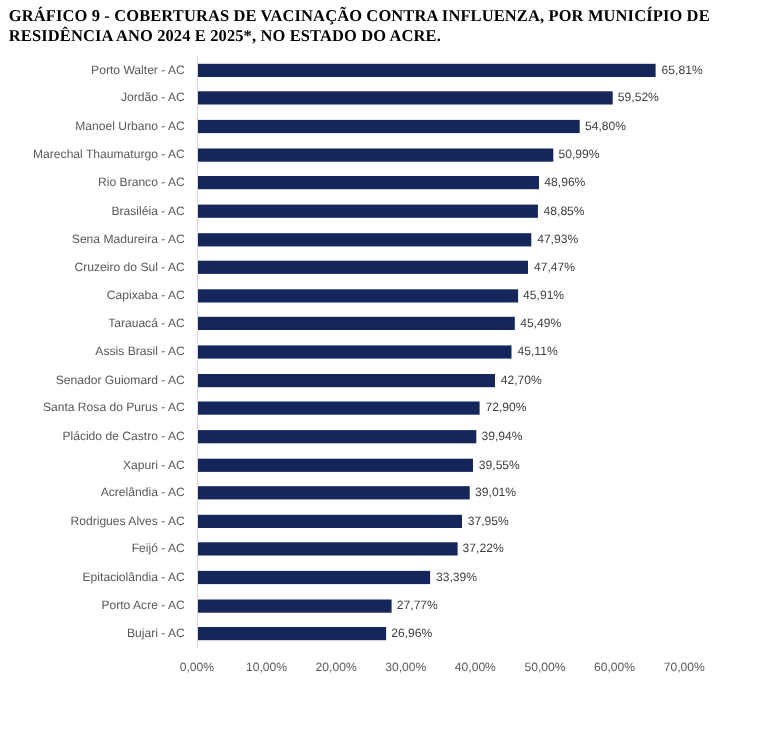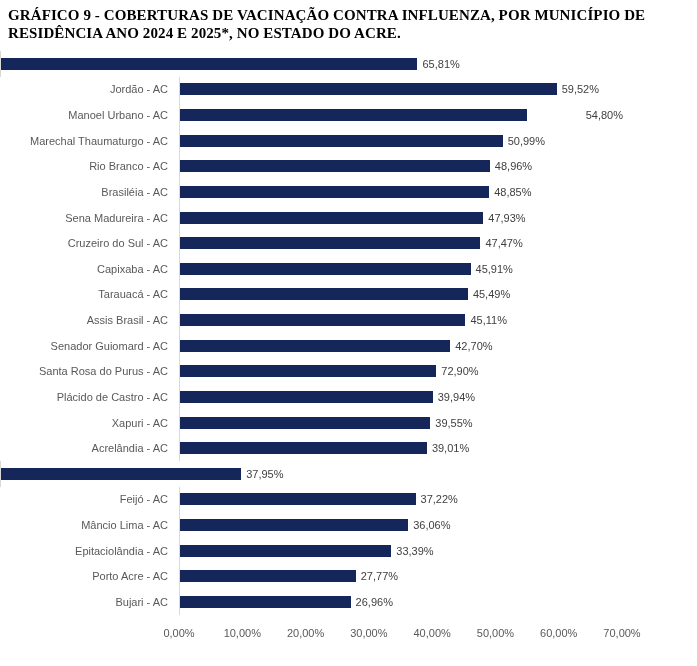--- a/index.html
+++ b/index.html
@@ -44,35 +44,36 @@
 
 <div class="page">
   <div class="title-block">
     <div>GRÁFICO 9 - COBERTURAS DE VACINAÇÃO CONTRA INFLUENZA, POR MUNICÍPIO DE</div>
     <div>RESIDÊNCIA ANO 2024 E 2025*, NO ESTADO DO ACRE.</div>
   </div>
 
   <div class="chart">
     <div class="rows" id="rows">
         <div class="row">
+          <div class="cat-label" style="color: rgb(89, 89, 89);">Porto Walter - AC</div>
           <div class="track" style="border-left-color: rgb(217, 217, 217);">
             <div class="bar" style="width: 94.0143%; background: rgb(20, 38, 90);"></div>
             <div class="val-label" style="color: rgb(64, 64, 64);">65,81%</div>
           </div>
         </div>
         <div class="row">
           <div class="cat-label" style="color: rgb(89, 89, 89);">Jordão - AC</div>
           <div class="track" style="border-left-color: rgb(217, 217, 217);">
             <div class="bar" style="width: 85.0286%; background: rgb(20, 38, 90);"></div>
             <div class="val-label" style="color: rgb(64, 64, 64);">59,52%</div>
           </div>
         </div>
         <div class="row">
           <div class="cat-label" style="color: rgb(89, 89, 89);">Manoel Urbano - AC</div>
-          <div class="track" style="border-left-color: rgb(217, 217, 217); justify-content: space-between;">
+          <div class="track" style="border-left-color: rgb(217, 217, 217);">
             <div class="bar" style="width: 78.2857%; background: rgb(20, 38, 90);"></div>
             <div class="val-label" style="color: rgb(64, 64, 64);">54,80%</div>
           </div>
         </div>
         <div class="row">
           <div class="cat-label" style="color: rgb(89, 89, 89);">Marechal Thaumaturgo - AC</div>
           <div class="track" style="border-left-color: rgb(217, 217, 217);">
             <div class="bar" style="width: 72.8429%; background: rgb(20, 38, 90);"></div>
             <div class="val-label" style="color: rgb(64, 64, 64);">50,99%</div>
           </div>
@@ -155,37 +156,31 @@
           </div>
         </div>
         <div class="row">
           <div class="cat-label" style="color: rgb(89, 89, 89);">Acrelândia - AC</div>
           <div class="track" style="border-left-color: rgb(217, 217, 217);">
             <div class="bar" style="width: 55.7286%; background: rgb(20, 38, 90);"></div>
             <div class="val-label" style="color: rgb(64, 64, 64);">39,01%</div>
           </div>
         </div>
         <div class="row">
+          <div class="cat-label" style="color: rgb(89, 89, 89);">Rodrigues Alves - AC</div>
           <div class="track" style="border-left-color: rgb(217, 217, 217);">
             <div class="bar" style="width: 54.2143%; background: rgb(20, 38, 90);"></div>
             <div class="val-label" style="color: rgb(64, 64, 64);">37,95%</div>
           </div>
         </div>
         <div class="row">
           <div class="cat-label" style="color: rgb(89, 89, 89);">Feijó - AC</div>
           <div class="track" style="border-left-color: rgb(217, 217, 217);">
             <div class="bar" style="width: 53.1714%; background: rgb(20, 38, 90);"></div>
             <div class="val-label" style="color: rgb(64, 64, 64);">37,22%</div>
-          </div>
-        </div>
-        <div class="row">
-          <div class="cat-label" style="color: rgb(89, 89, 89);">Mâncio Lima - AC</div>
-          <div class="track" style="border-left-color: rgb(217, 217, 217);">
-            <div class="bar" style="width: 51.5143%; background: rgb(20, 38, 90);"></div>
-            <div class="val-label" style="color: rgb(64, 64, 64);">36,06%</div>
           </div>
         </div>
         <div class="row">
           <div class="cat-label" style="color: rgb(89, 89, 89);">Epitaciolândia - AC</div>
           <div class="track" style="border-left-color: rgb(217, 217, 217);">
             <div class="bar" style="width: 47.7%; background: rgb(20, 38, 90);"></div>
             <div class="val-label" style="color: rgb(64, 64, 64);">33,39%</div>
           </div>
         </div>
         <div class="row">

